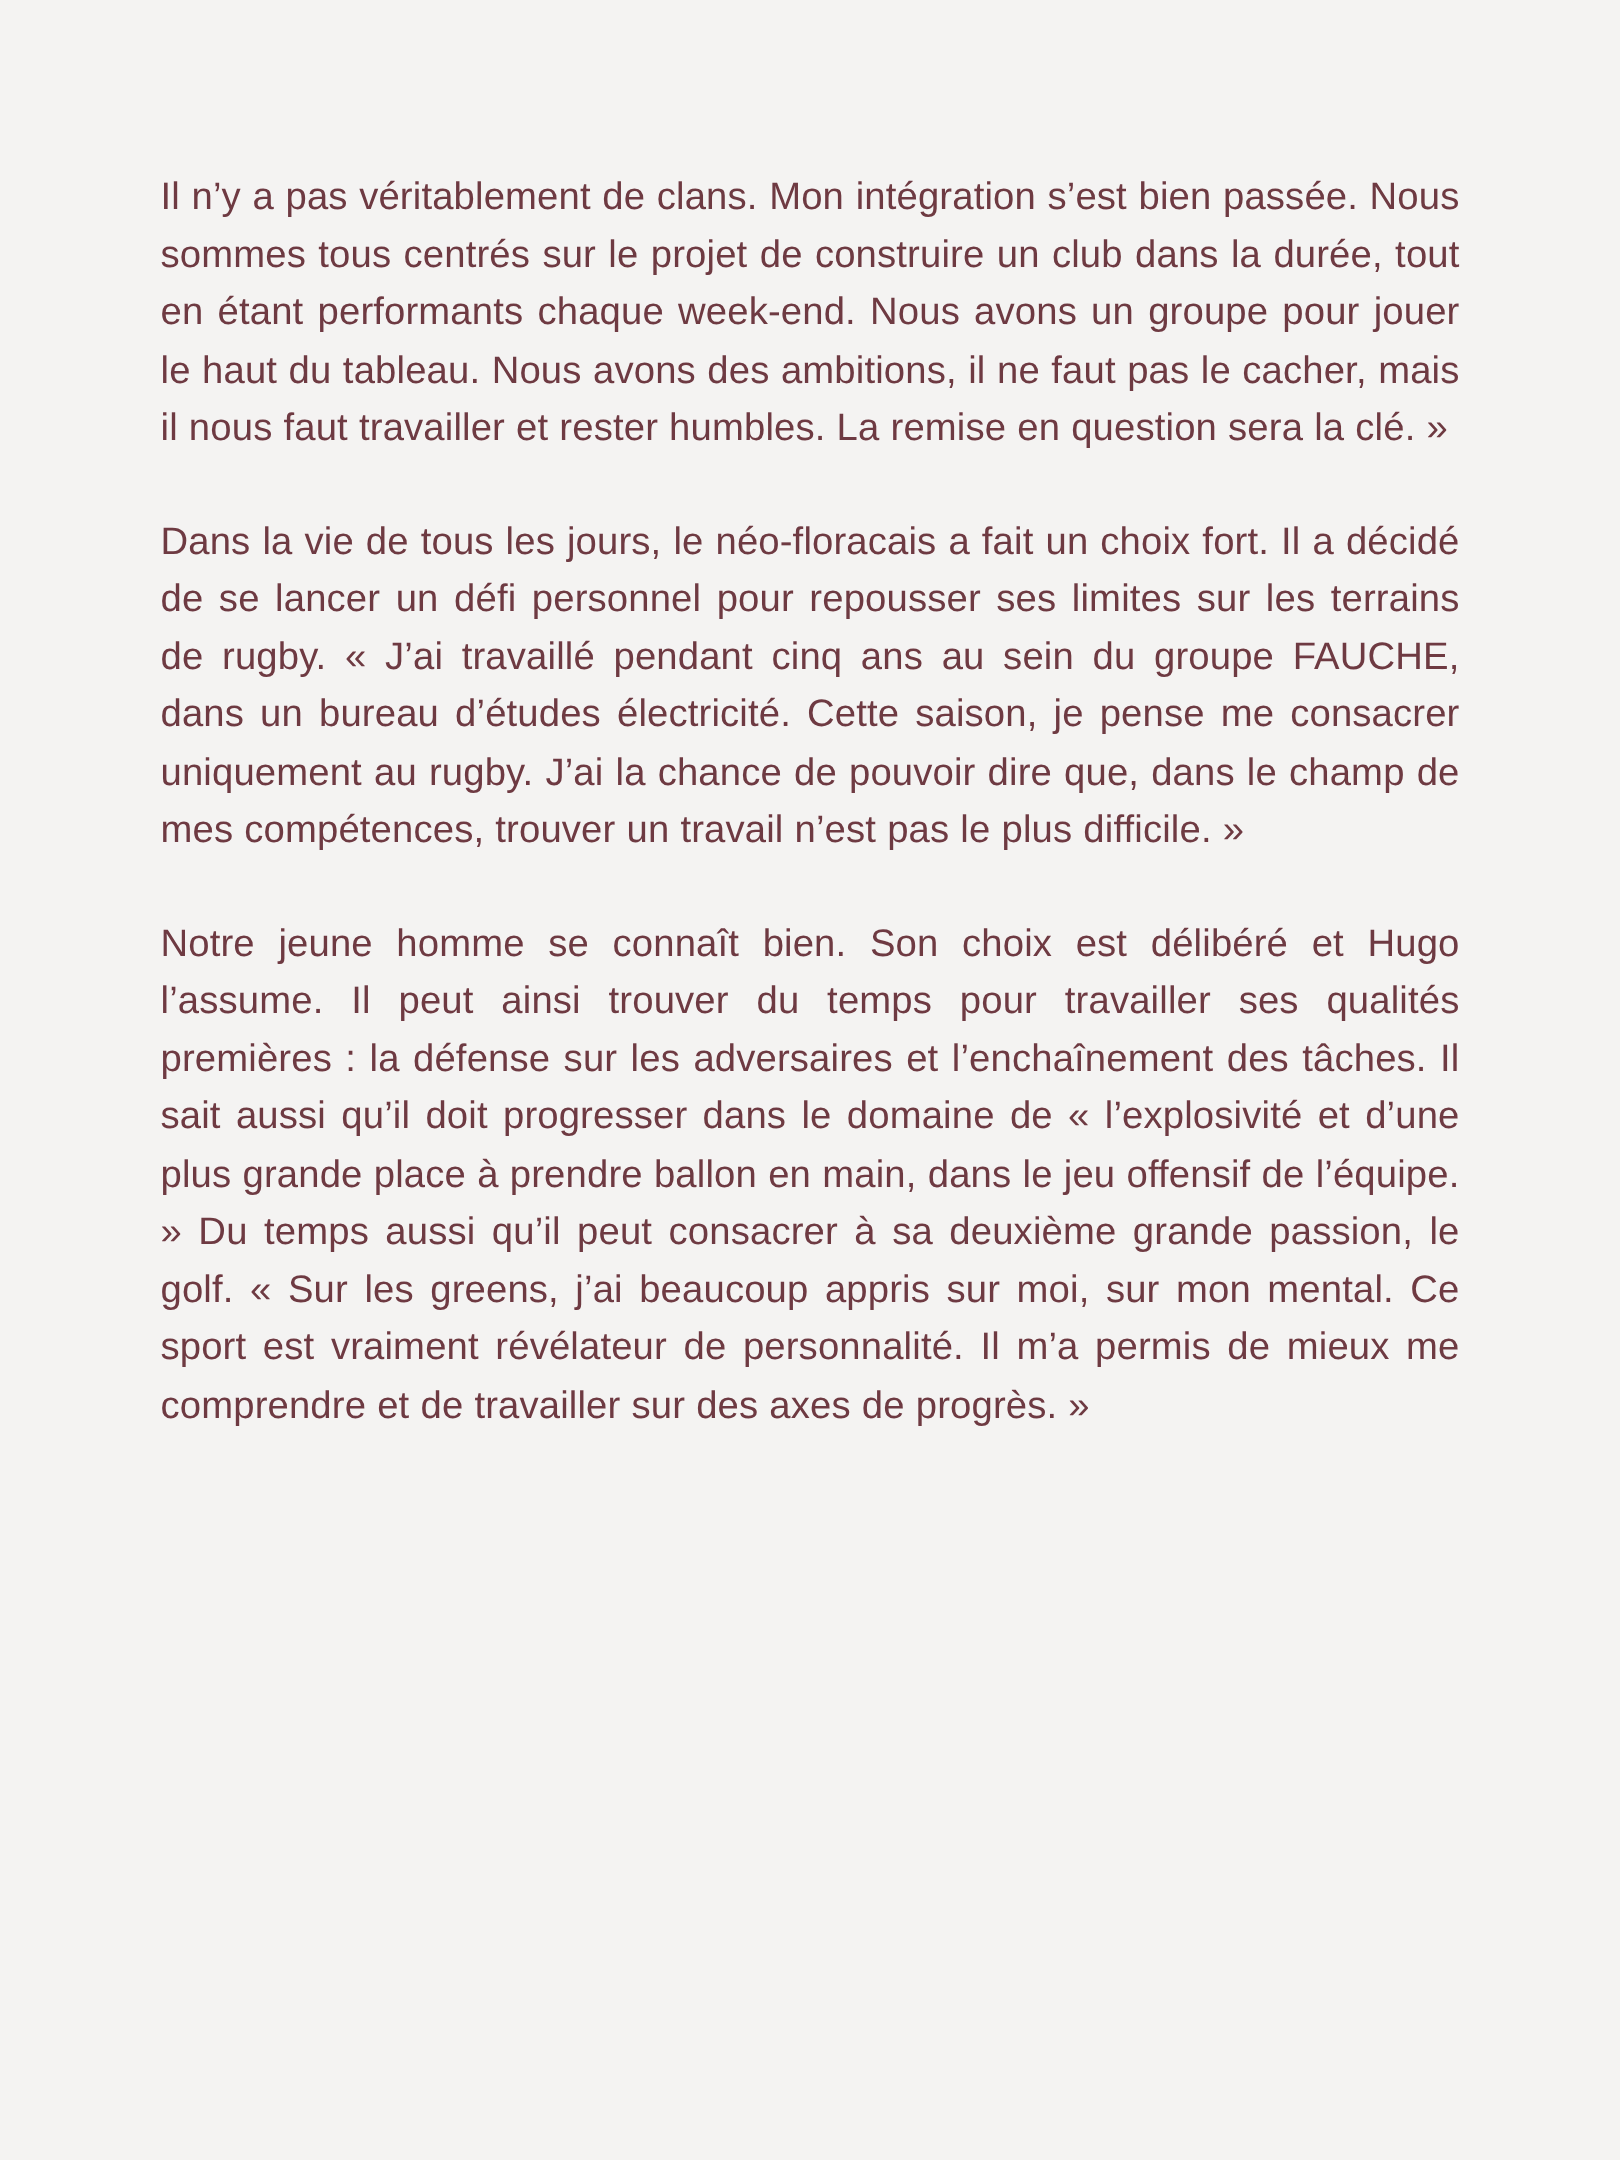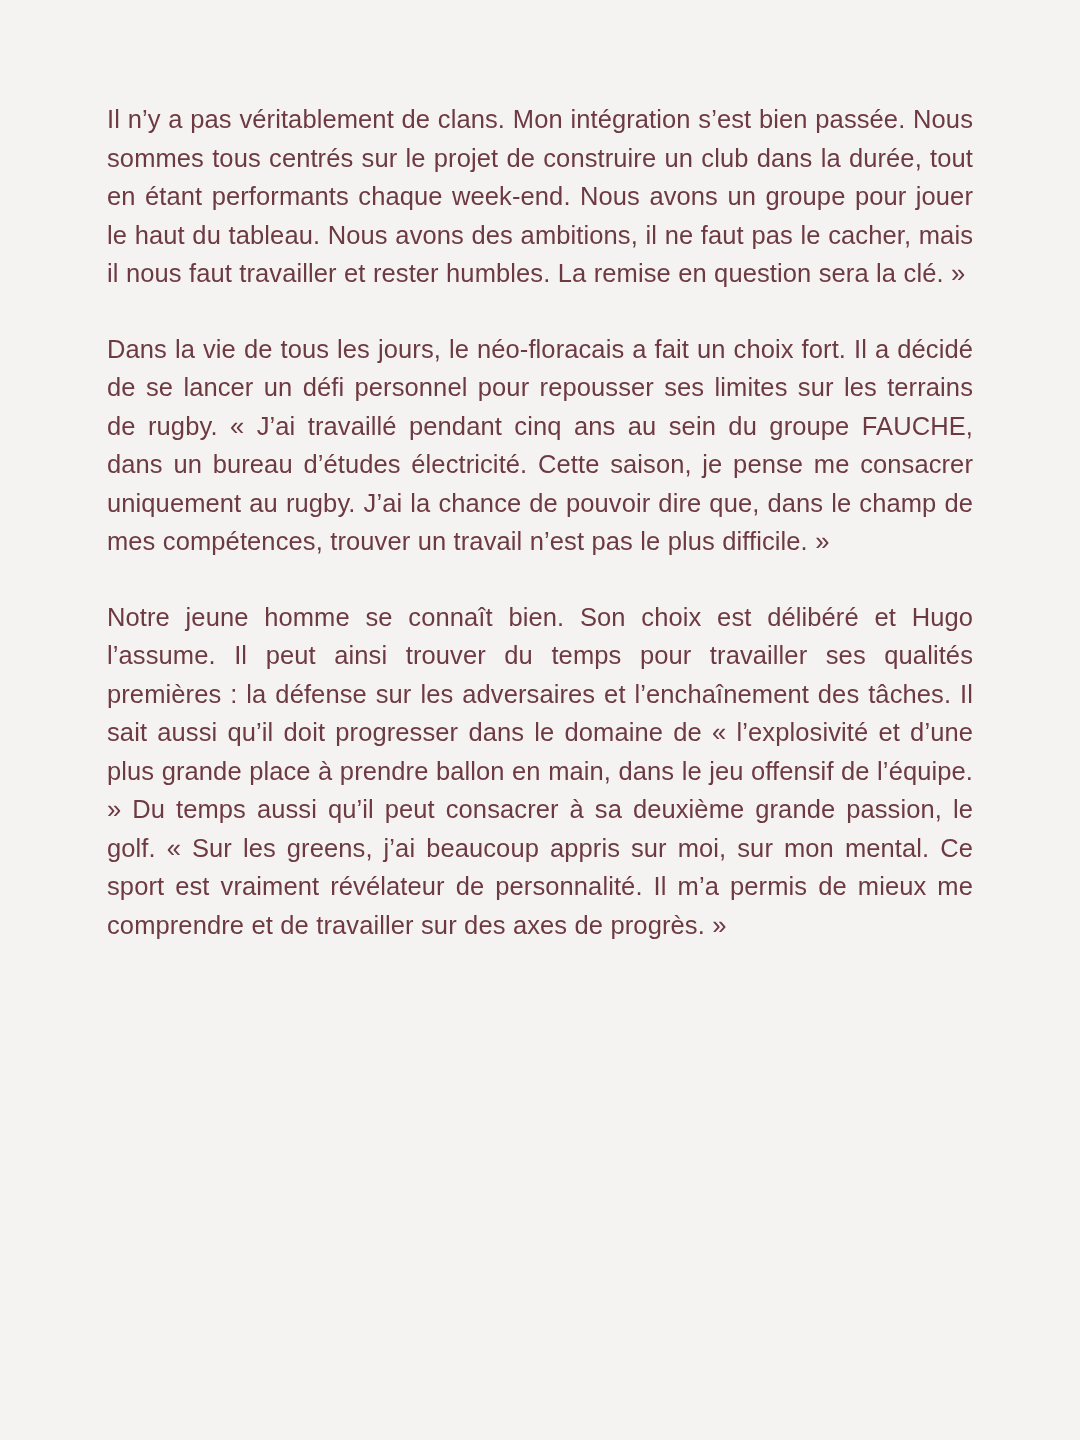--- a/index.html
+++ b/index.html
@@ -21,21 +21,21 @@
     background: #f4f3f2;
     box-sizing: border-box;
   }
   .article-body {
     position: absolute;
     left: 107px;
     top: 100px;
     width: 866px;
   }
   .paragraph {
-    margin: 0 0 37px 0;
+    margin: 12px 0 37px 0;
     font-size: 25.5px;
     line-height: 38.5px;
     color: #6e3a42;
     text-align: justify;
     text-justify: inter-word;
     letter-spacing: 0.1px;
     word-spacing: 0.2px;
     font-weight: 400;
     -webkit-font-smoothing: antialiased;
   }

